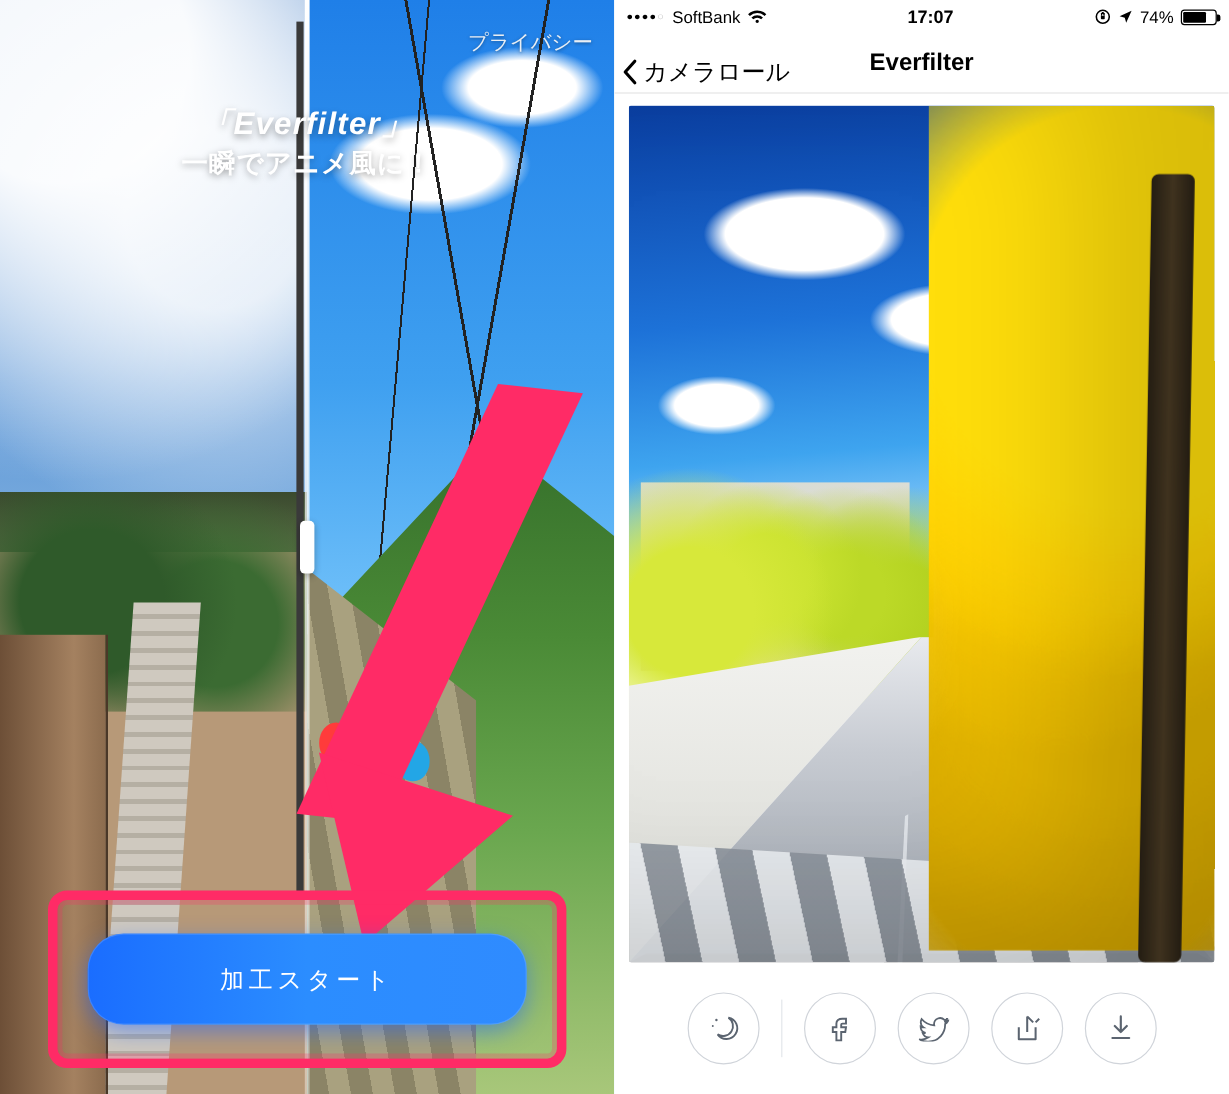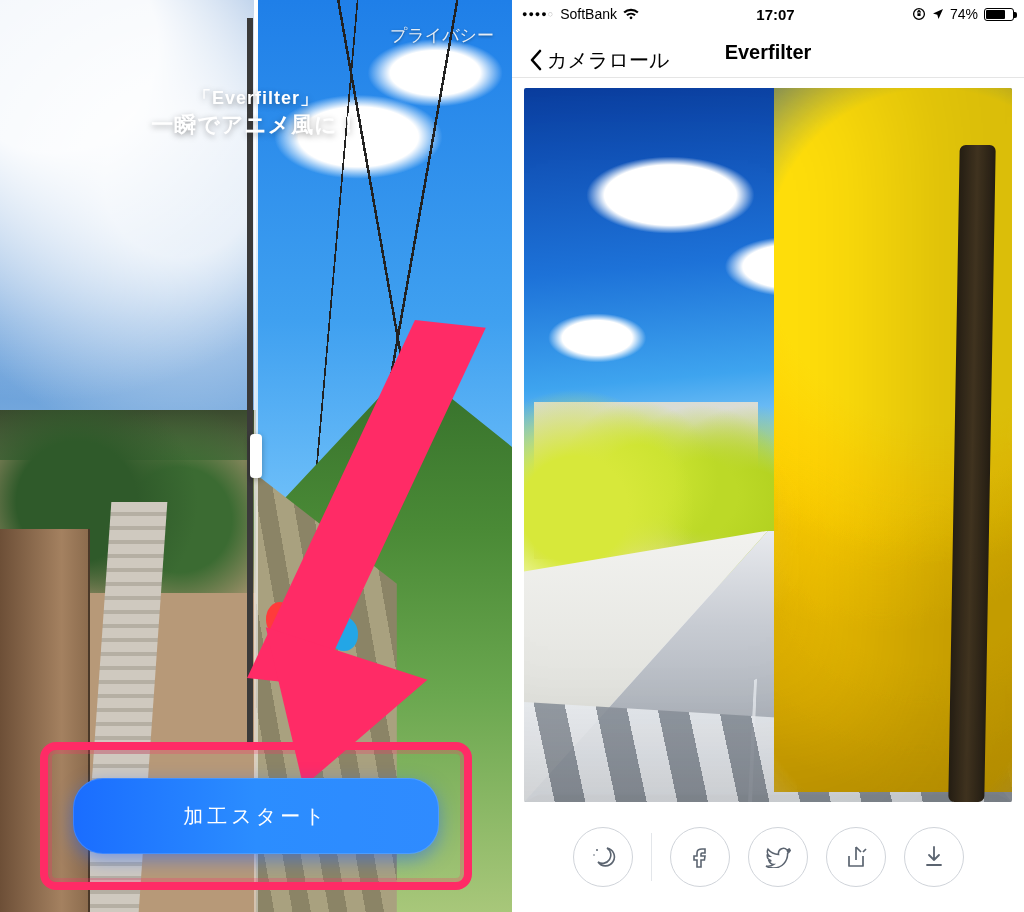--- a/index.html
+++ b/index.html
@@ -100,21 +100,21 @@
     position:absolute; top:24px; right:18px; color:#e8eef5; font-size:17px;
     text-shadow:0 1px 3px rgba(0,0,0,.4);
     text-align:right;
   }
 
   .left-title{
     position:absolute; top:86px; left:0; right:0; text-align:center;
     color:#fff; font-weight:600; letter-spacing:1px;
     text-shadow:0 2px 6px rgba(0,0,0,.35);
   }
-  .left-title .l1{ font-size:18px; }
+  .left-title .l1{ font-size:26px;font-style:italic; }
   .left-title .l2{ font-size:22px; margin-top:0;}
 
   .start-area{
     position:absolute; left:40px; right:40px; bottom:22px; top:742px;
     border:8px solid #ff2b66; border-radius:16px;
     box-shadow:0 0 0 4px rgba(255,43,102,.25) inset;
     display:flex; align-items:center; justify-content:center;
     pointer-events:none;
   }
   .start-btn{
@@ -165,21 +165,21 @@
     width:30px;height:13px;border:1.4px solid #000;border-radius:3px;position:relative;
     display:inline-block; vertical-align:middle;
   }
   .battery::after{content:"";position:absolute;right:-4px;top:3px;width:2.5px;height:6px;background:#000;border-radius:0 2px 2px 0;}
   .battery .fill{position:absolute;left:1px;top:1px;bottom:1px;background:#000;border-radius:1px}
 
   .navbar{
     height:50px; display:flex; align-items:center; position:relative;
     border-bottom:1px solid #e5e5e5;
   }
-  .nav-back{ display:flex; align-items:center; gap:4px; color:#000; font-size:20px; padding-left:17px; background:none;border:none;margin-top:15px;}
+  .nav-back{ display:flex; align-items:center; gap:4px; color:#000; font-size:20px; padding-left:6px; background:none;border:none;margin-top:15px;}
   .nav-back svg{display:block}
   .nav-title{
     position:absolute; left:0; right:0; text-align:center;
     font-size:20px; font-weight:600;
   }
 
   .preview{
     margin:10px 12px 0; flex:1; position:relative; overflow:hidden;
     border-radius:2px;
   }

